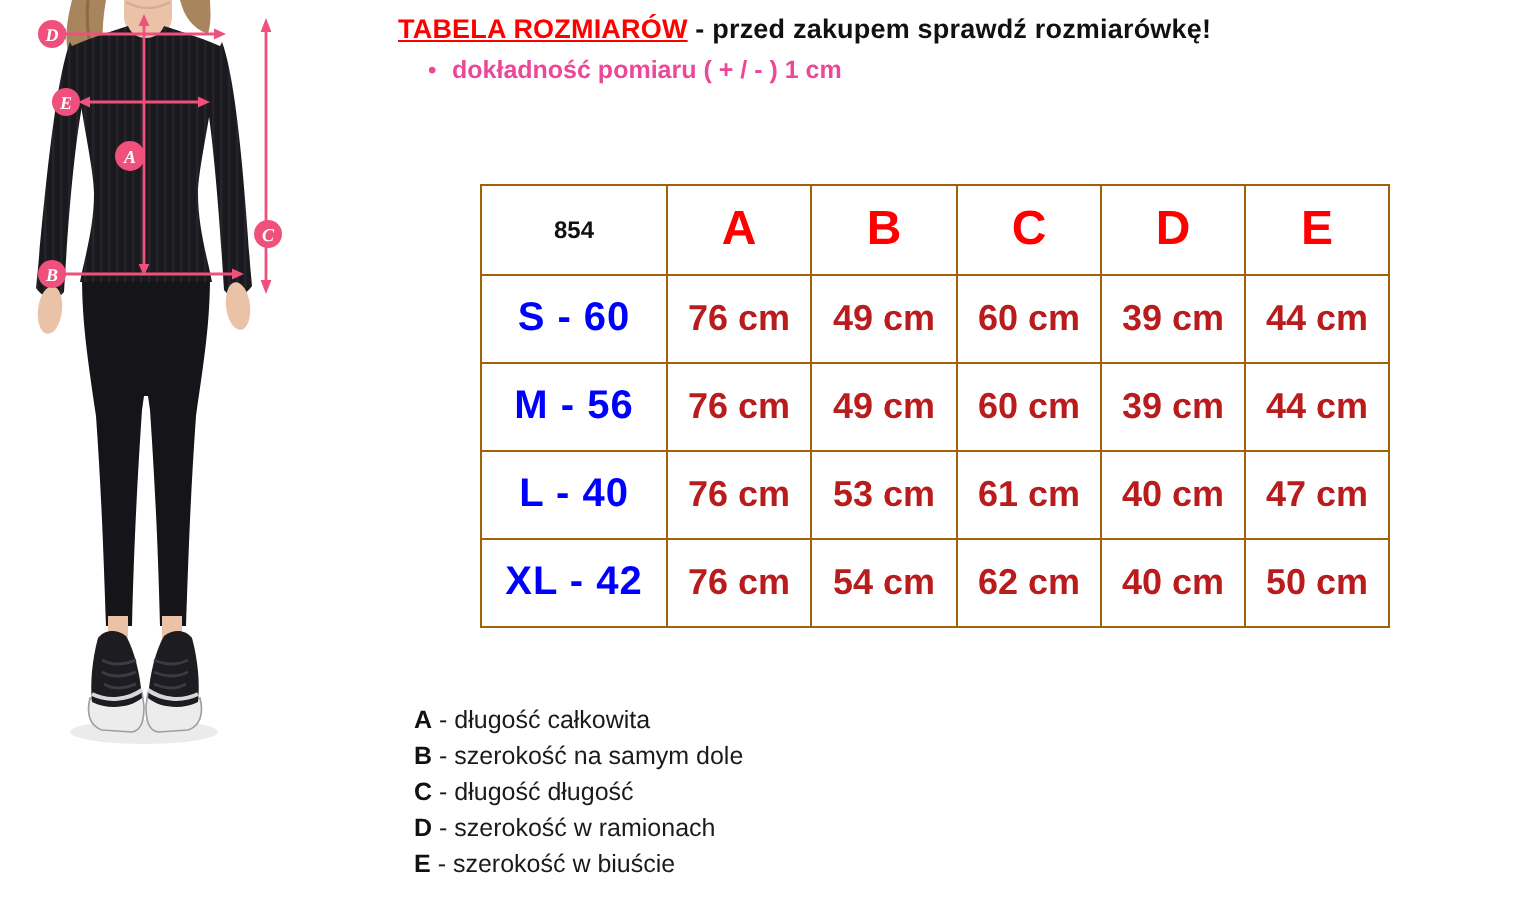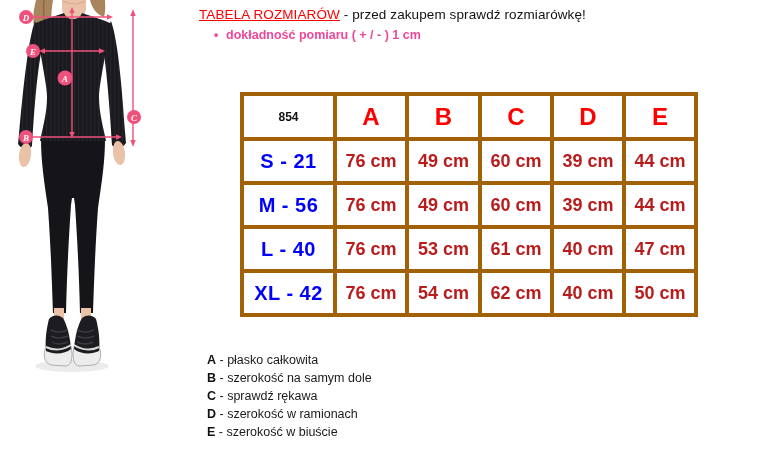--- a/index.html
+++ b/index.html
@@ -8,31 +8,31 @@
   .canvas {
     position:relative; width:768px; height:458px; background:#ffffff;
     overflow:hidden;
   }
 
   
   .photo { position:absolute; left:0; top:0; width:180px; height:458px; }
 
   
   .header { position:absolute; left:199px; top:7px; width:560px; }
-  .title { font-size:13.5px; font-weight:normal; color:#111; letter-spacing:0.1px; }
+  .title { font-size:13.5px; font-weight:bold; color:#111; letter-spacing:0.1px; }
   .title .t-red { color:#ff0000; text-decoration:underline; }
   .bullets { margin-top:5px; padding-left:15px; }
   .bullet-row { position:relative; font-size:12.5px; font-weight:bold; color:#ec4899;
                 line-height:17px; padding-left:12px; }
   .bullet-row::before { content:"•"; position:absolute; left:0; top:0; font-size:12px; }
 
   
   .size-table { position:absolute; left:240px; top:92px; border-collapse:collapse;
                 table-layout:fixed; }
-  .size-table td { border:4px solid #a16207; text-align:center; vertical-align:middle;
+  .size-table td { border:1px solid #a16207; text-align:center; vertical-align:middle;
                    background:#fff; }
   .size-table .c0 { width:93px; } .size-table .c1 { width:72px; }
   .size-table .c2 { width:73px; } .size-table .c3 { width:72px; }
   .size-table .c4 { width:72px; } .size-table .c5 { width:72px; }
   .size-table tr.head td { height:45px; }
   .size-table tr.row td { height:44px; }
   .cell-code { font-size:12px; font-weight:bold; color:#111; }
   .cell-letter { font-size:24px; font-weight:bold; color:#ff0000; }
   .cell-size { font-size:20px; font-weight:bold; color:#0000ff; letter-spacing:0.5px; }
   .cell-val { font-size:18px; font-weight:bold; color:#b91c1c; }
@@ -170,21 +170,21 @@
     <tbody>
         <tr class="head">
       <td class="c0 cell-code">854</td>
       <td class="c1 cell-letter">A</td>
       <td class="c2 cell-letter">B</td>
       <td class="c3 cell-letter">C</td>
       <td class="c4 cell-letter">D</td>
       <td class="c5 cell-letter">E</td>
     </tr>
     <tr class="row">
-      <td class="c0 cell-size">S - 21</td>
+      <td class="c0 cell-size">S - 60</td>
       <td class="c1 cell-val">76 cm</td>
       <td class="c2 cell-val">49 cm</td>
       <td class="c3 cell-val">60 cm</td>
       <td class="c4 cell-val">39 cm</td>
       <td class="c5 cell-val">44 cm</td>
     </tr>
     <tr class="row">
       <td class="c0 cell-size">M - 56</td>
       <td class="c1 cell-val">76 cm</td>
       <td class="c2 cell-val">49 cm</td>
@@ -205,20 +205,20 @@
       <td class="c1 cell-val">76 cm</td>
       <td class="c2 cell-val">54 cm</td>
       <td class="c3 cell-val">62 cm</td>
       <td class="c4 cell-val">40 cm</td>
       <td class="c5 cell-val">50 cm</td>
     </tr>
   </tbody>
     </table>
 
   <div class="legend">
-    <div class="legend-row"><b>A</b><span> - płasko całkowita</span></div>
+    <div class="legend-row"><b>A</b><span> - długość całkowita</span></div>
     <div class="legend-row"><b>B</b><span> - szerokość na samym dole</span></div>
-    <div class="legend-row"><b>C</b><span> - sprawdź rękawa</span></div>
+    <div class="legend-row"><b>C</b><span> - długość długość</span></div>
     <div class="legend-row"><b>D</b><span> - szerokość w ramionach</span></div>
     <div class="legend-row"><b>E</b><span> - szerokość w biuście</span></div>
   </div>
 
 </div>
 
 </body></html>

